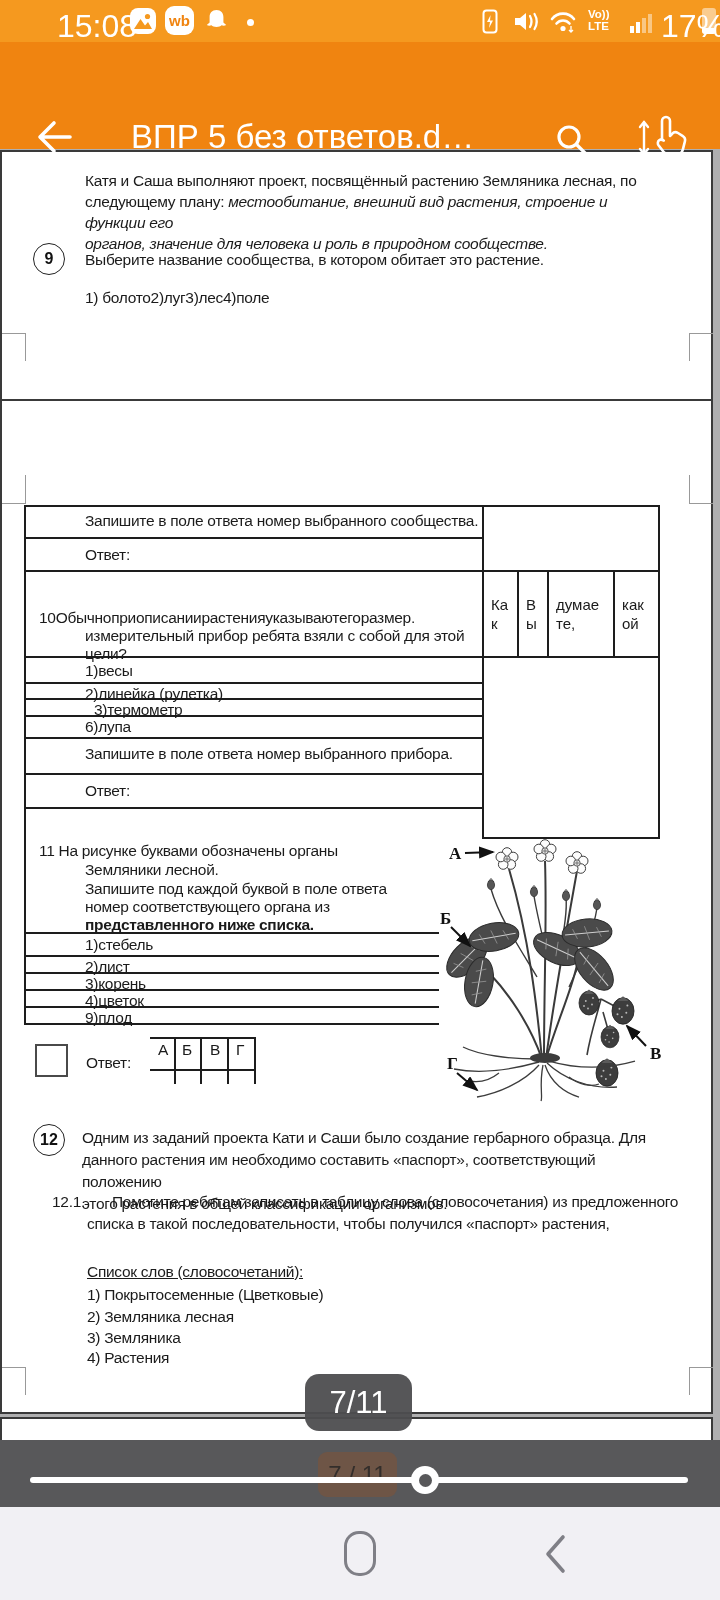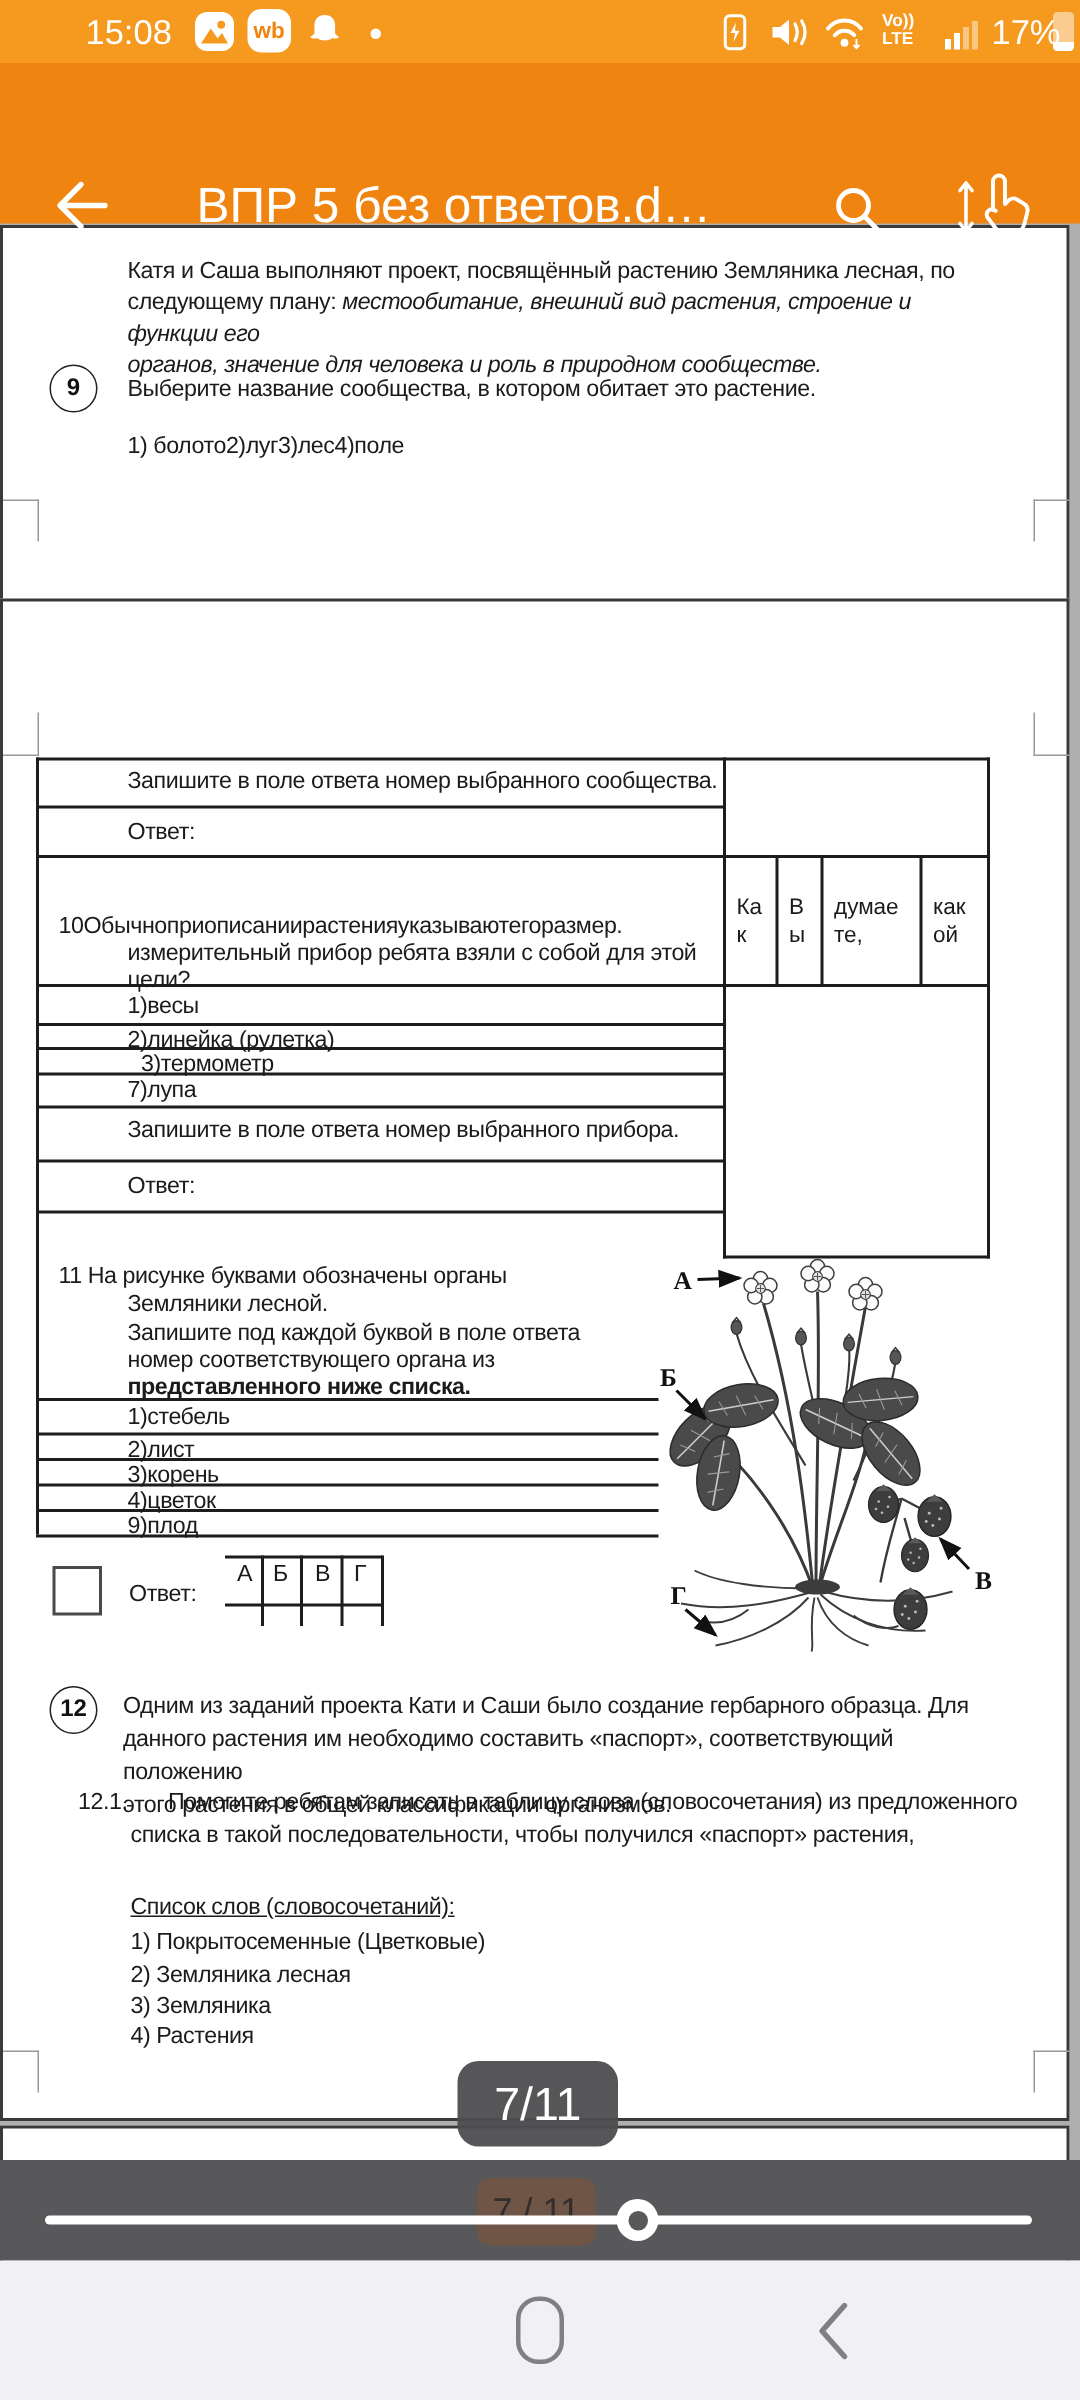--- a/index.html
+++ b/index.html
@@ -1,21 +1,21 @@
 <!DOCTYPE html>
 <html><head>
 <meta charset="utf-8">
 <style>
   html,body{margin:0;padding:0;background:#000;}
   #screen{position:relative;width:720px;height:1600px;background:#AFAFB0;overflow:hidden;
           font-family:"Liberation Sans",sans-serif;}
   
   #statusbar{position:absolute;left:0;top:0;width:720px;height:42px;background:#F5991F;z-index:50;}
   #appbar{position:absolute;left:0;top:42px;width:720px;height:107px;background:#F08410;z-index:50;}
-  .sb-txt{position:absolute;color:#fff;font-size:23px;font-weight:500;letter-spacing:0;}
+  .sb-txt{position:absolute;color:#fff;font-size:32px;font-weight:500;letter-spacing:0;}
   .white-badge{position:absolute;background:#fff;border-radius:8px;}
   
   .page{position:absolute;left:0;width:713px;background:#fff;border:2px solid #3a3a3a;box-sizing:border-box;z-index:1;}
   .t{position:absolute;font-size:15.5px;line-height:19px;color:#1b1b1b;white-space:nowrap;letter-spacing:-0.3px;}
   .hl{position:absolute;height:2px;background:#1d1d1d;}
   .vl{position:absolute;width:2px;background:#1d1d1d;}
   .hl2{position:absolute;height:1.5px;background:#1d1d1d;}
   .vl2{position:absolute;width:1.5px;background:#1d1d1d;}
   .mark{position:absolute;width:23px;height:27px;}
   .qcircle{position:absolute;width:30px;height:30px;border:1.6px solid #222;border-radius:50%;
@@ -159,21 +159,21 @@
         <span>те,</span>
       </div>
     <div class="sidecell" style="left:613px;top:171px;width:43px;height:84px;">
       <span>как</span>
         <span>ой</span>
       </div>
 
     <div class="t" style="left:83px;top:260px;">1)весы</div>
     <div class="t" style="left:83px;top:283px;">2)линейка (рулетка)</div>
     <div class="t" style="left:92px;top:299px;text-align:center;">3)термометр</div>
-    <div class="t" style="left:83px;top:316px;">7)лупа</div>
+    <div class="t" style="left:83px;top:316px;">6)лупа</div>
     <div class="t" style="left:83px;top:343px;">Запишите в поле ответа номер выбранного прибора.</div>
     <div class="t" style="left:83px;top:380px;">Ответ:</div>
 
     <div class="t" style="left:37px;top:440px;"><span class="b">11</span>&nbsp;<span>На рисунке буквами обозначены органы</span></div>
     <div class="t" style="left:83px;top:459px;">Земляники лесной.</div>
     <div class="t" style="left:83px;top:478px;">Запишите под каждой буквой в поле ответа</div>
     <div class="t" style="left:83px;top:496px;">номер соответствующего органа из</div>
     <div class="t" style="left:83px;top:514px;font-weight:bold;">представленного ниже списка.</div>
 
     <div class="hl" style="left:22px;top:531px;width:415px;"></div>

